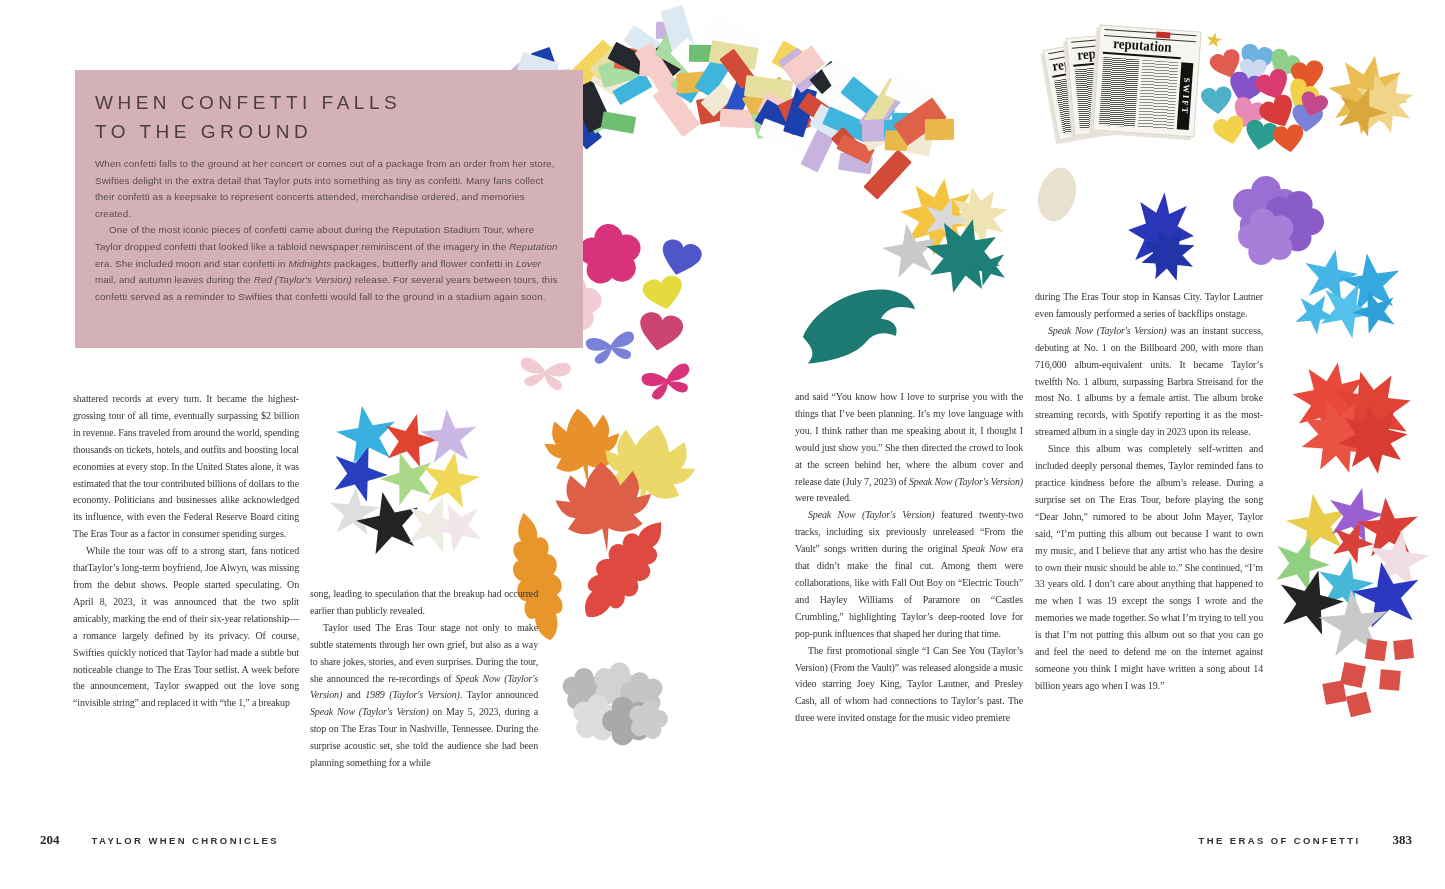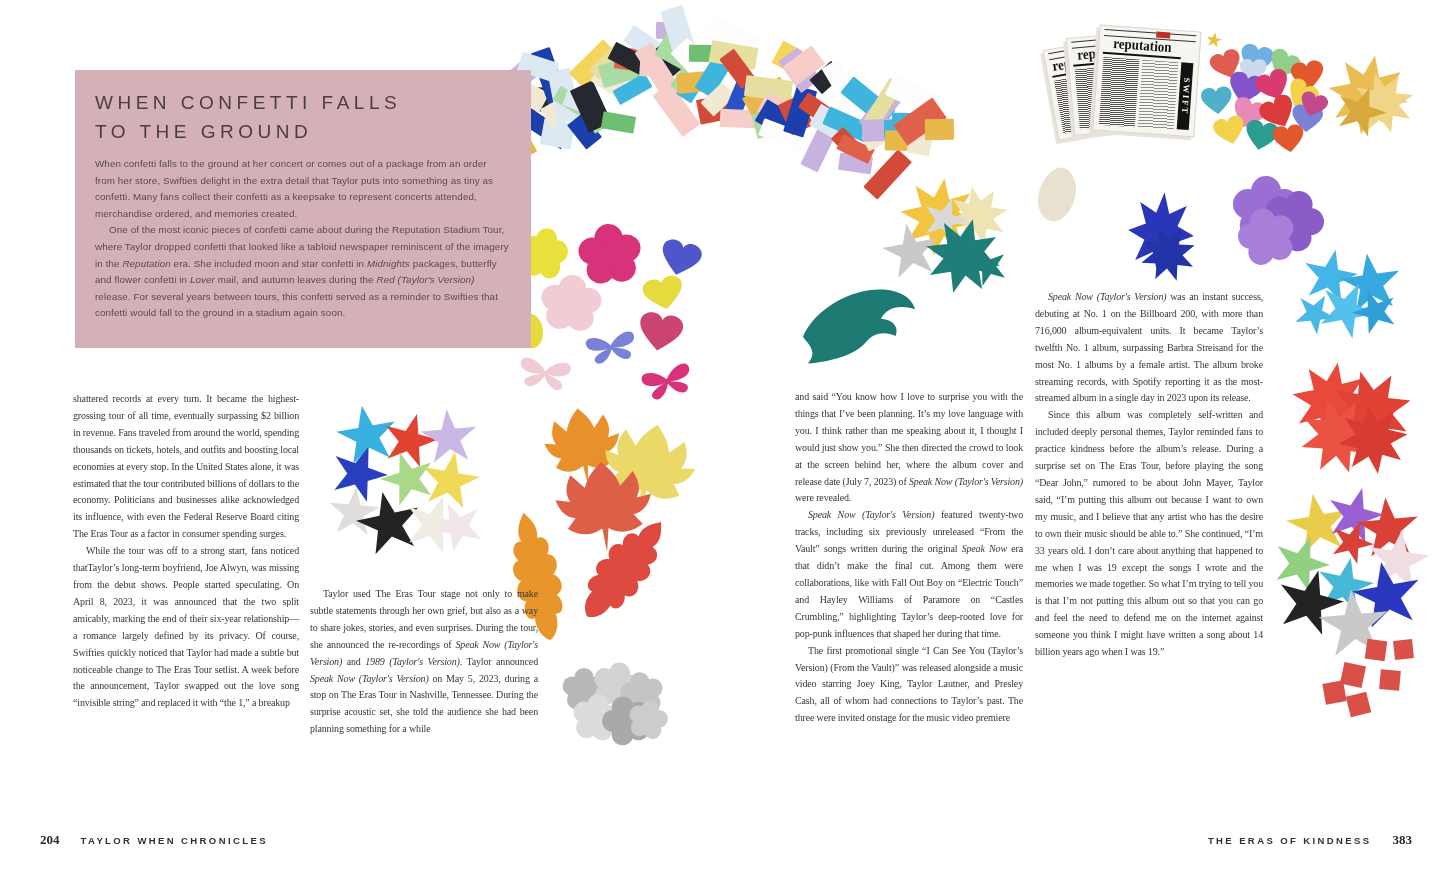--- a/index.html
+++ b/index.html
@@ -3,38 +3,38 @@
 <meta charset="utf-8">
 <style>
   html,body{margin:0;padding:0;background:#ffffff;}
   .spread{position:relative;width:1445px;height:889px;background:#ffffff;overflow:hidden;font-family:"Liberation Sans",sans-serif;}
   .deco-layer{position:absolute;inset:0;}
   .deco{position:absolute;}
   .deco svg{display:block;width:100%;height:100%;overflow:visible;}
   .crect{position:absolute;border-radius:1px;}
 
   
-  .feature-box{position:absolute;left:75px;top:70px;width:456px;height:278px;background:#d3b1b6;padding:18px 22px 0 20px;box-sizing:border-box;}
+  .feature-box{position:absolute;left:75px;top:70px;width:508px;height:278px;background:#d3b1b6;padding:18px 22px 0 20px;box-sizing:border-box;}
   .feature-title{margin:0 0 10px 0;font-family:"Liberation Sans",sans-serif;font-weight:500;font-size:19px;line-height:29px;letter-spacing:4.5px;color:#4b3e41;white-space:pre-line;}
   .feature-box p{margin:0;font-size:9.8px;line-height:16.6px;color:#594a4e;letter-spacing:.1px;color:#5a4b4f;}
   .feature-box p.ind{text-indent:14px;}
 
   
   .col{position:absolute;width:228px;font-family:"Liberation Serif",serif;font-size:10px;line-height:16.9px;letter-spacing:-0.15px;color:#3a3633;text-align:justify;}
   .col p{margin:0;}
   .col p.ind{text-indent:13px;}
   .col em{font-style:italic;}
   .feature-box em{font-style:italic;}
   #col-l1{left:73px;top:391px;width:226px;}
   #col-l2{left:310px;top:586px;}
   #col-r1{left:795px;top:389px;}
   #col-r2{left:1035px;top:289px;}
 
   
-  .footer{position:absolute;top:832px;display:flex;gap:21px;align-items:baseline;}
+  .footer{position:absolute;top:832px;display:flex;gap:32px;align-items:baseline;}
   .footer.left{left:40px;}
   .footer.right{right:33px;}
   .pagenum{font-family:"Liberation Serif",serif;font-weight:700;font-size:13px;color:#23282e;}
   .footlabel{font-family:"Liberation Sans",sans-serif;font-weight:700;font-size:9.5px;letter-spacing:2.4px;color:#2c3138;}
 
   
   .newspaper{position:absolute;background:#f7f5f0;border:1px solid #d9d5cc;box-shadow:-3px 3px 0 #e7e3da;box-sizing:border-box;}
   .np-top{position:absolute;top:3px;left:4px;right:4px;height:5px;border-top:1px solid #333;border-bottom:1px solid #333;}
   .np-head{position:absolute;top:9px;left:4px;right:18px;text-align:center;font-family:"Liberation Serif",serif;font-weight:700;font-size:13px;color:#111;transform:scaleY(1.12);}
   .np-rule{position:absolute;top:26px;left:4px;right:18px;border-top:2px solid #111;}
@@ -660,37 +660,39 @@
       <div>
           <p>When confetti falls to the ground at her concert or comes out of a package from an order from her store, Swifties delight in the extra detail that Taylor puts into something as tiny as confetti. Many fans collect their confetti as a keepsake to represent concerts attended, merchandise ordered, and memories created.</p>
           <p class="ind">One of the most iconic pieces of confetti came about during the Reputation Stadium Tour, where Taylor dropped confetti that looked like a tabloid newspaper reminiscent of the imagery in the <em>Reputation</em> era. She included moon and star confetti in <em>Midnights</em> packages, butterfly and flower confetti in <em>Lover</em> mail, and autumn leaves during the <em>Red (Taylor's Version)</em> release. For several years between tours, this confetti served as a reminder to Swifties that confetti would fall to the ground in a stadium again soon.</p>
         </div>
     </div>
     <div class="col" id="col-l1">
         <p>shattered records at every turn. It became the highest-grossing tour of all time, eventually surpassing $2 billion in revenue. Fans traveled from around the world, spending thousands on tickets, hotels, and outfits and boosting local economies at every stop. In the United States alone, it was estimated that the tour contributed billions of dollars to the economy. Politicians and businesses alike acknowledged its influence, with even the Federal Reserve Board citing The Eras Tour as a factor in consumer spending surges.</p>
         <p class="ind">While the tour was off to a strong start, fans noticed thatTaylor’s long-term boyfriend, Joe Alwyn, was missing from the debut shows. People started speculating. On April 8, 2023, it was announced that the two split amicably, marking the end of their six-year relationship—a romance largely defined by its privacy. Of course, Swifties quickly noticed that Taylor had made a subtle but noticeable change to The Eras Tour setlist. A week before the announcement, Taylor swapped out the love song “invisible string” and replaced it with “the 1,” a breakup</p>
       </div>
     <div class="col" id="col-l2">
+        <p>song, leading to speculation that the breakup had occurred earlier than publicly revealed.</p>
         <p class="ind">Taylor used The Eras Tour stage not only to make subtle statements through her own grief, but also as a way to share jokes, stories, and even surprises. During the tour, she announced the re-recordings of <em>Speak Now (Taylor's Version)</em> and <em>1989 (Taylor's Version)</em>. Taylor announced <em>Speak Now (Taylor's Version)</em> on May 5, 2023, during a stop on The Eras Tour in Nashville, Tennessee. During the surprise acoustic set, she told the audience she had been planning something for a while</p>
       </div>
     <div class="footer left">
       <span class="pagenum">204</span>
       <span class="footlabel">TAYLOR WHEN CHRONICLES</span>
     </div>
   </section>
 
   <section>
     <div class="col" id="col-r1">
         <p>and said “You know how I love to surprise you with the things that I’ve been planning. It’s my love language with you. I think rather than me speaking about it, I thought I would just show you.” She then directed the crowd to look at the screen behind her, where the album cover and release date (July 7, 2023) of <em>Speak Now (Taylor's Version)</em> were revealed.</p>
         <p class="ind"><em>Speak Now (Taylor's Version)</em> featured twenty-two tracks, including six previously unreleased “From the Vault” songs written during the original <em>Speak Now</em> era that didn’t make the final cut. Among them were collaborations, like with Fall Out Boy on “Electric Touch” and Hayley Williams of Paramore on “Castles Crumbling,” highlighting Taylor’s deep-rooted love for pop-punk influences that shaped her during that time.</p>
         <p class="ind">The first promotional single “I Can See You (Taylor’s Version) (From the Vault)” was released alongside a music video starring Joey King, Taylor Lautner, and Presley Cash, all of whom had connections to Taylor’s past. The three were invited onstage for the music video premiere</p>
       </div>
     <div class="col" id="col-r2">
+        <p>during The Eras Tour stop in Kansas City. Taylor Lautner even famously performed a series of backflips onstage.</p>
         <p class="ind"><em>Speak Now (Taylor's Version)</em> was an instant success, debuting at No. 1 on the Billboard 200, with more than 716,000 album-equivalent units. It became Taylor’s twelfth No. 1 album, surpassing Barbra Streisand for the most No. 1 albums by a female artist. The album broke streaming records, with Spotify reporting it as the most-streamed album in a single day in 2023 upon its release.</p>
         <p class="ind">Since this album was completely self-written and included deeply personal themes, Taylor reminded fans to practice kindness before the album’s release. During a surprise set on The Eras Tour, before playing the song “Dear John,” rumored to be about John Mayer, Taylor said, “I’m putting this album out because I want to own my music, and I believe that any artist who has the desire to own their music should be able to.” She continued, “I’m 33 years old. I don’t care about anything that happened to me when I was 19 except the songs I wrote and the memories we made together. So what I’m trying to tell you is that I’m not putting this album out so that you can go and feel the need to defend me on the internet against someone you think I might have written a song about 14 billion years ago when I was 19.”</p>
       </div>
     <div class="footer right">
-      <span class="footlabel">THE ERAS OF KINDNESS</span>
+      <span class="footlabel">THE ERAS OF CONFETTI</span>
       <span class="pagenum">383</span>
     </div>
   </section>
 
 </div>
 
 </body></html>

